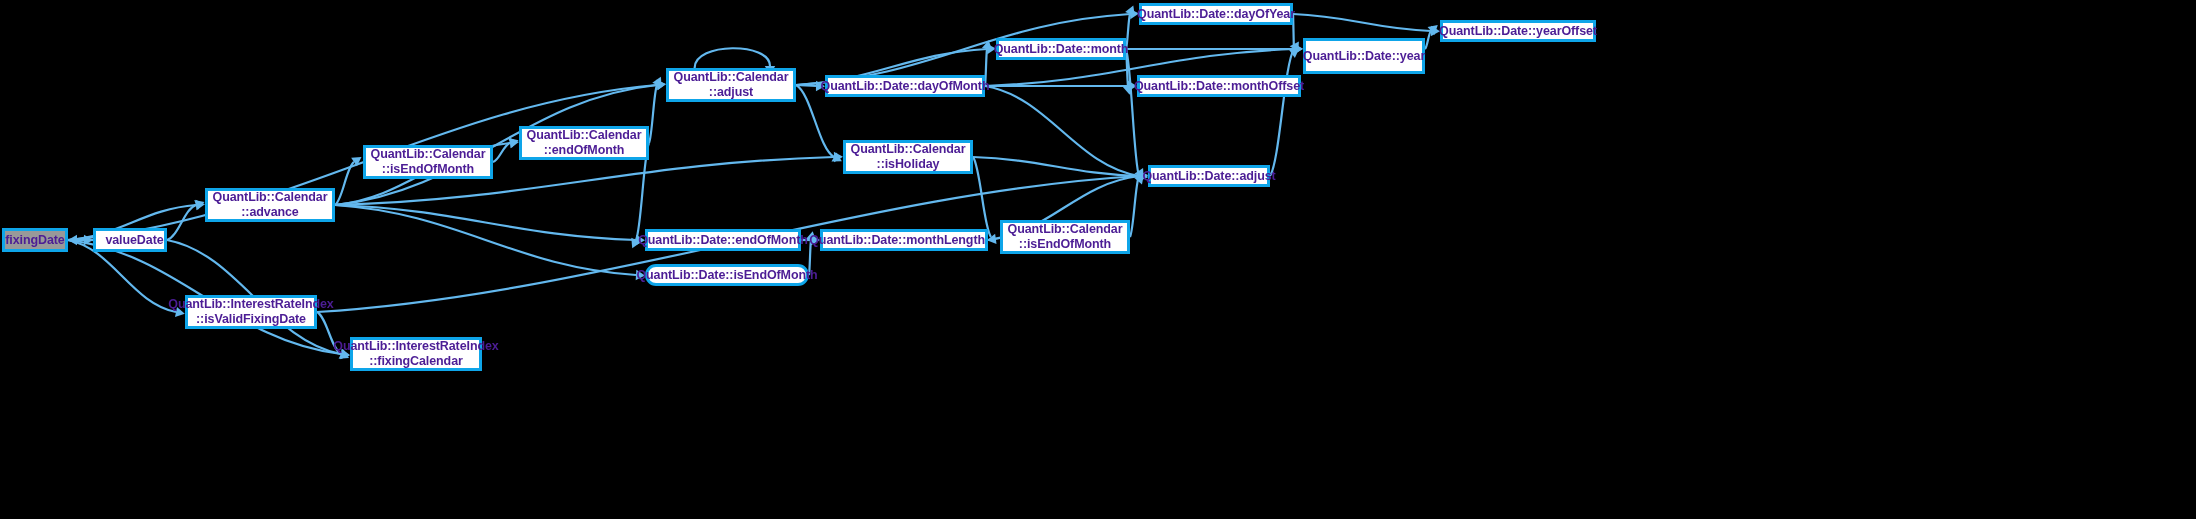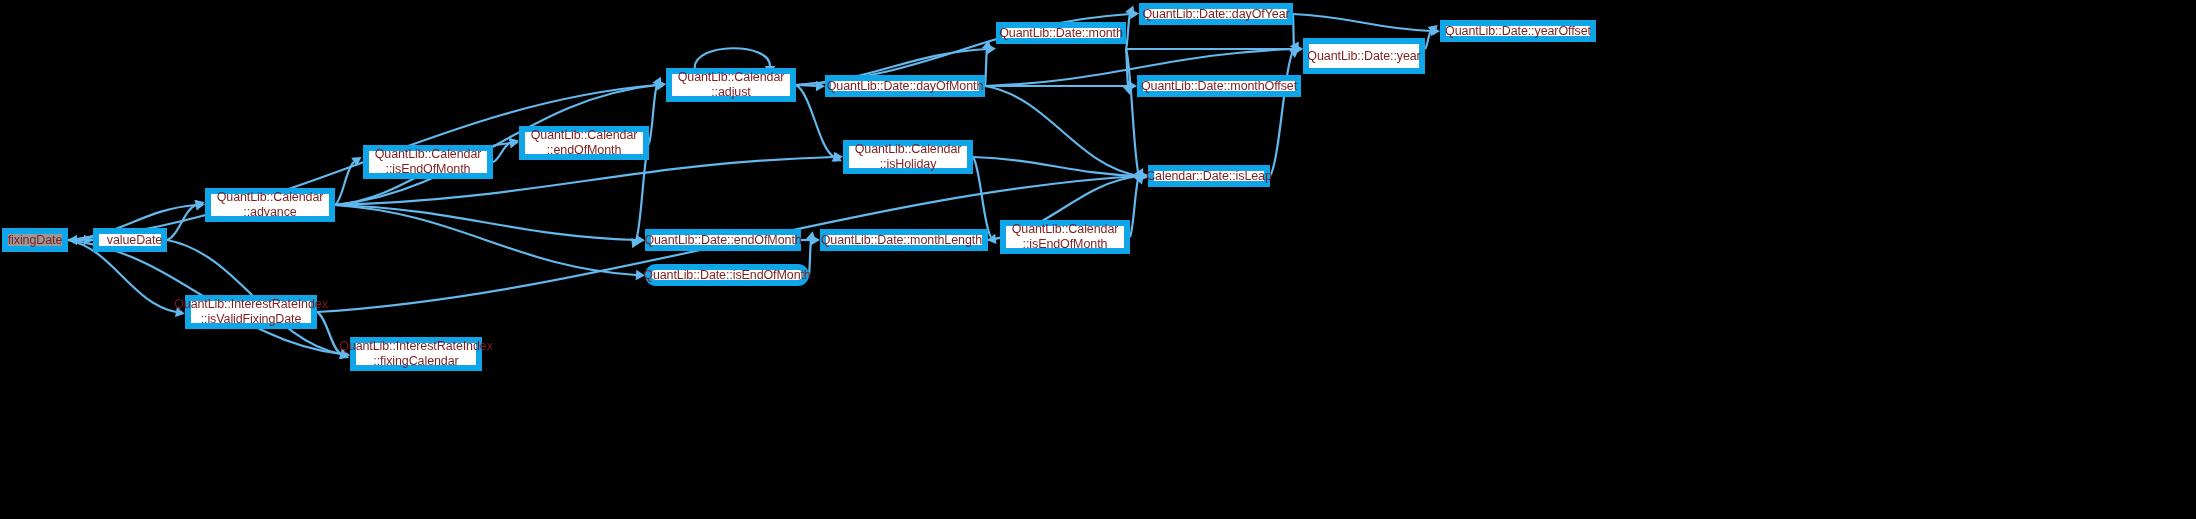--- a/index.html
+++ b/index.html
@@ -27,33 +27,34 @@
     stroke: #63b8ee;
     stroke-width: 2.2;
   }
   .edge-head {
     fill: #63b8ee;
     stroke: none;
   }
   .node-box {
     position: absolute;
     box-sizing: border-box;
-    border: 6px solid #0ea5e9;
+    border: 3px solid #0ea5e9;
     background: #ffffff;
-    color: #7f1d1d;
+    color: #4c1d95;
     display: flex;
     flex-direction: column;
     align-items: center;
     justify-content: center;
     text-align: center;
     font-size: 12.5px;
     line-height: 15px;
     letter-spacing: -0.1px;
     white-space: pre;
     z-index: 5;
+    font-weight: bold;
   }
   .node-box.highlight {
     background: #999999;
   }
   .node-line {
     display: block;
     pointer-events: none;
   }
 </style>
 </head>
@@ -152,22 +153,22 @@
       <div class="node-box" style="left: 205px; top: 188px; width: 130px; height: 34px;"><span class="node-line">QuantLib::Calendar</span><span class="node-line">::advance</span></div>
       <div class="node-box" style="left: 363px; top: 145px; width: 130px; height: 34px;"><span class="node-line">QuantLib::Calendar</span><span class="node-line">::isEndOfMonth</span></div>
       <div class="node-box" style="left: 519px; top: 126px; width: 130px; height: 34px;"><span class="node-line">QuantLib::Calendar</span><span class="node-line">::endOfMonth</span></div>
       <div class="node-box" style="left: 666px; top: 68px; width: 130px; height: 34px;"><span class="node-line">QuantLib::Calendar</span><span class="node-line">::adjust</span></div>
       <div class="node-box" style="left: 843px; top: 140px; width: 130px; height: 34px;"><span class="node-line">QuantLib::Calendar</span><span class="node-line">::isHoliday</span></div>
       <div class="node-box" style="left: 1000px; top: 220px; width: 130px; height: 34px;"><span class="node-line">QuantLib::Calendar</span><span class="node-line">::isEndOfMonth</span></div>
       <div class="node-box" style="left: 645px; top: 229px; width: 156px; height: 22px;"><span class="node-line">QuantLib::Date::endOfMonth</span></div>
       <div class="node-box" style="left: 645px; top: 264px; width: 164px; height: 22px; border-radius: 11px;"><span class="node-line">QuantLib::Date::isEndOfMonth</span></div>
       <div class="node-box" style="left: 820px; top: 229px; width: 168px; height: 22px; align-items: flex-end;"><span class="node-line">QuantLib::Date::monthLength</span></div>
       <div class="node-box" style="left: 825px; top: 75px; width: 160px; height: 22px;"><span class="node-line">QuantLib::Date::dayOfMonth</span></div>
-      <div class="node-box" style="left: 996px; top: 22px; width: 130px; height: 22px;"><span class="node-line">QuantLib::Date::month</span></div>
+      <div class="node-box" style="left: 996px; top: 38px; width: 130px; height: 22px;"><span class="node-line">QuantLib::Date::month</span></div>
       <div class="node-box" style="left: 1137px; top: 75px; width: 164px; height: 22px;"><span class="node-line">QuantLib::Date::monthOffset</span></div>
-      <div class="node-box" style="left: 1148px; top: 165px; width: 122px; height: 22px;"><span class="node-line">Calendar::Date::isLeap</span></div>
+      <div class="node-box" style="left: 1148px; top: 165px; width: 122px; height: 22px;"><span class="node-line">QuantLib::Date::adjust</span></div>
       <div class="node-box" style="left: 1139px; top: 3px; width: 154px; height: 22px;"><span class="node-line">QuantLib::Date::dayOfYear</span></div>
       <div class="node-box" style="left: 1303px; top: 38px; width: 122px; height: 36px;"><span class="node-line">QuantLib::Date::year</span></div>
       <div class="node-box" style="left: 1440px; top: 20px; width: 156px; height: 22px;"><span class="node-line">QuantLib::Date::yearOffset</span></div>
       <div class="node-box" style="left: 185px; top: 295px; width: 132px; height: 34px;"><span class="node-line">QuantLib::InterestRateIndex</span><span class="node-line">::isValidFixingDate</span></div>
       <div class="node-box" style="left: 350px; top: 337px; width: 132px; height: 34px;"><span class="node-line">QuantLib::InterestRateIndex</span><span class="node-line">::fixingCalendar</span></div>
     </div>
 </div>
 
 </body></html>

